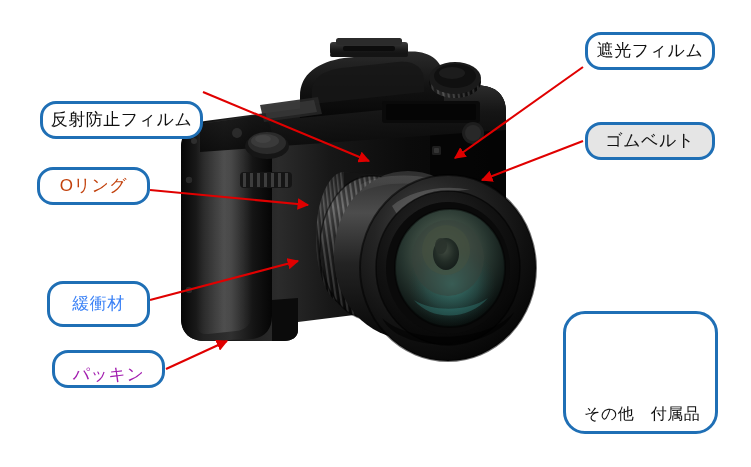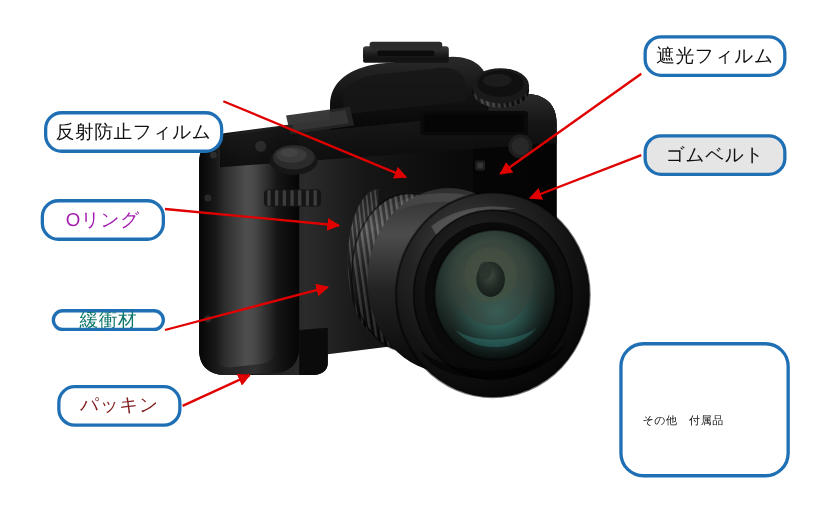--- a/index.html
+++ b/index.html
@@ -23,21 +23,21 @@
     font-size:17px;
     letter-spacing:0.5px;
     line-height:1.1;
     white-space:nowrap;
     z-index:40;
   }
   .callout.multiline{
     display:block;
     white-space:pre;
     padding:18px 0 12px 18px;
-    font-size:10px;
+    font-size:16px;
     line-height:2.05;
     text-align:left;
     border-radius:22px;
   }
   .callout .cl-text{display:block;}
 
   
   #arrows{position:absolute;left:0;top:0;width:751px;height:467px;z-index:30;pointer-events:none;}
 
   
@@ -332,29 +332,29 @@
   </div>
 
   <div class="callout" style="left: 585px; top: 32px; width: 130px; height: 38px; border-color: rgb(31, 111, 181); background: rgb(255, 255, 255); color: rgb(16, 16, 16);">
     <span class="cl-text">遮光フィルム</span>
   </div>
 
   <div class="callout" style="left: 585px; top: 122px; width: 130px; height: 38px; border-color: rgb(31, 111, 181); background: #e5e5e5; color: rgb(16, 16, 16);">
     <span class="cl-text">ゴムベルト</span>
   </div>
 
-  <div class="callout" style="left: 37px; top: 181px; width: 113px; height: 38px; border-color: rgb(31, 111, 181); background: rgb(255, 255, 255); color: #a21caf;">
+  <div class="callout" style="left: 37px; top: 167px; width: 113px; height: 38px; border-color: rgb(31, 111, 181); background: rgb(255, 255, 255); color: #c2410c;">
     <span class="cl-text">Oリング</span>
   </div>
 
-  <div class="callout" style="left: 47px; top: 281px; width: 103px; height: 20px; border-color: rgb(31, 111, 181); background: rgb(255, 255, 255); color: #0f766e;">
+  <div class="callout" style="left: 47px; top: 281px; width: 103px; height: 46px; border-color: rgb(31, 111, 181); background: rgb(255, 255, 255); color: #3b82f6;">
     <span class="cl-text">緩衝材</span>
   </div>
 
-  <div class="callout" style="left: 52px; top: 350px; width: 113px; height: 38px; border-color: rgb(31, 111, 181); background: rgb(255, 255, 255); color: #7f1d1d;">
+  <div class="callout" style="left: 52px; top: 350px; width: 113px; height: 38px; border-color: rgb(31, 111, 181); background: rgb(255, 255, 255); color: #a21caf; align-items: flex-end;">
     <span class="cl-text">パッキン</span>
   </div>
 
   <div class="callout multiline" style="left: 563px; top: 311px; width: 155px; height: 123px; border-color: rgb(31, 111, 181); background: rgb(255, 255, 255); color: rgb(16, 16, 16);">
     <span class="cl-text">その他　付属品</span>
     
     
   </div>
 
 </div>

